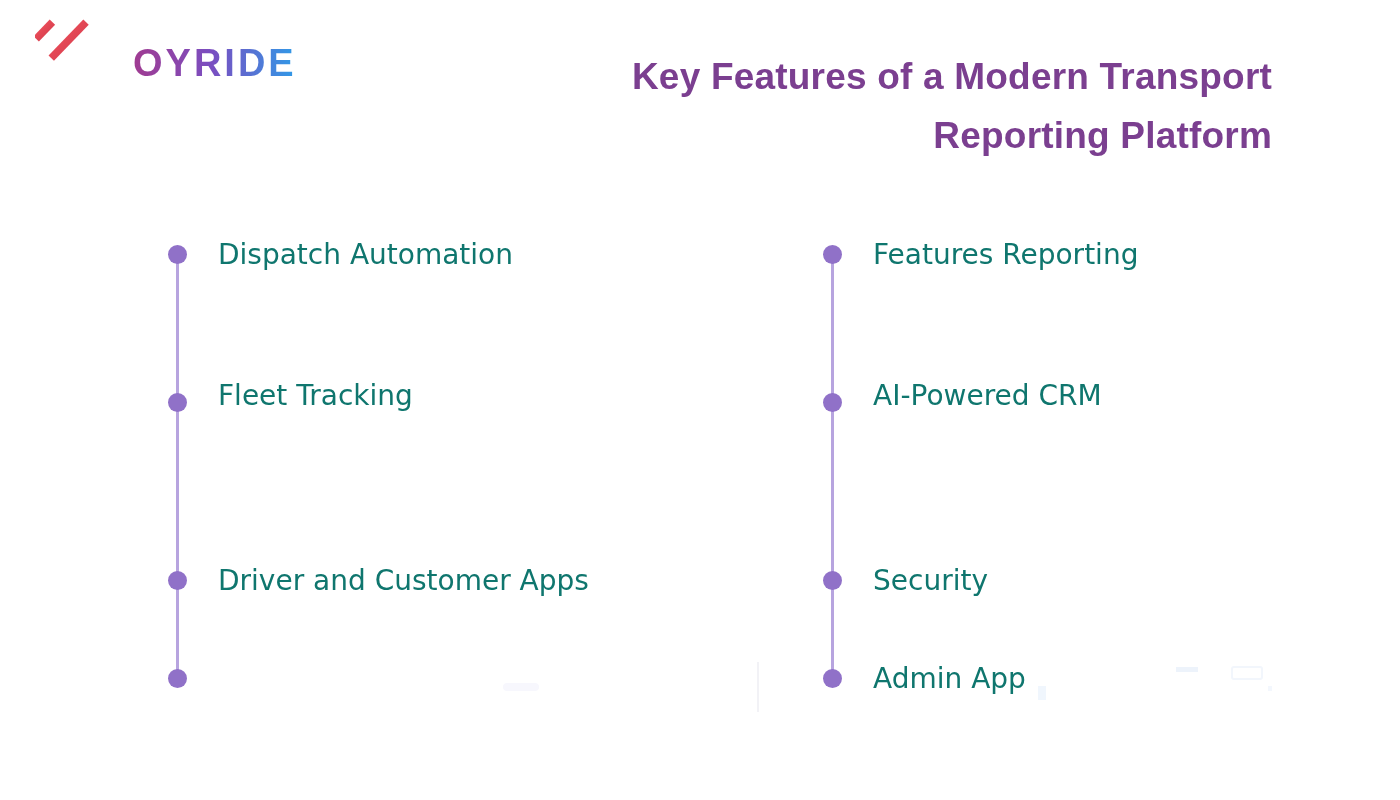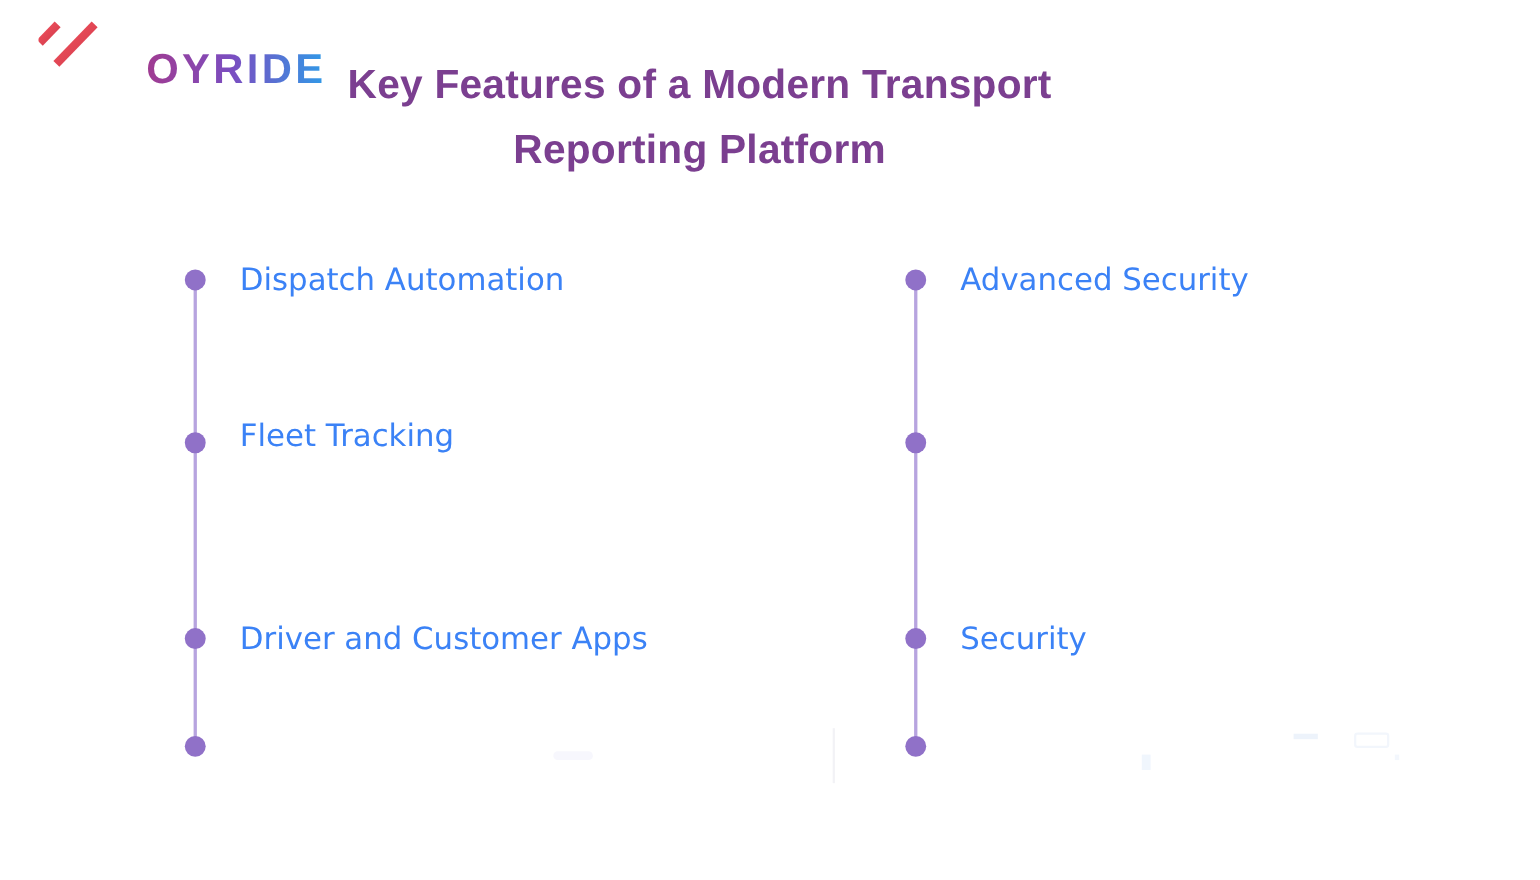--- a/index.html
+++ b/index.html
@@ -17,21 +17,21 @@
     font-size:38px; font-weight:700; letter-spacing:3px; line-height:40px;
     background:linear-gradient(90deg,#A03B91 0%, #7A4EC1 48%, #2F9BE8 100%);
     -webkit-background-clip:text; background-clip:text;
     -webkit-text-fill-color:transparent; color:transparent;
     white-space:nowrap;
   }
 
   
   .title {
     position:absolute; left:0; right:0; top:47px; margin:0;
-    text-align:center;
+    text-align:right;
     font-size:37px; font-weight:700; line-height:59px; letter-spacing:0.2px;
     color:#7B3F90;
   }
 
   
   .tl { position:absolute; top:236px; width:600px; height:470px; }
   .tl.left  { left:168px; }
   .tl.right { left:823px; }
   .tl-line {
     position:absolute; left:8px; top:18px; width:3px; height:424px;
@@ -45,21 +45,21 @@
   .tl-item.i1 { top:140px;align-items:flex-end; }
   .tl-item.i2 { top:282px;margin-top:44px; }
   .tl-item.i3 { top:424px; }
   .dot {
     width:19px; height:19px; border-radius:50%;
     background:#9071C8; flex:0 0 19px; z-index:2;
   }
   .label {
     margin-left:31px;
     font-family:"DejaVu Sans", sans-serif;
-    font-size:28px; color:#3b82f6; white-space:nowrap;
+    font-size:28px; color:#0f766e; white-space:nowrap;
   }
 
   
   .wm { position:absolute; z-index:0; }
   .wm-dash1 { left:503px; top:683px; width:36px; height:8px; background:#F7F7FD; border-radius:4px; }
   .wm-vline { left:757px; top:662px; width:2px;  height:50px; background:#F2F2F6; }
   .wm-rect  { left:1231px; top:666px; width:28px; height:10px; border:2px solid #F2F6FC; border-radius:3px; }
   .wm-dash2 { left:1268px; top:686px; width:36px; height:5px; background:#F3F7FD; }
   .wm-dash3 { left:1176px; top:667px; width:22px; height:5px; background:#EDF3FB; }
   .wm-dash4 { left:1295px; top:637px; width:42px; height:3px; background:#F3F6FC; }
@@ -119,27 +119,29 @@
     </div>
     <div class="tl-item i3">
       <span class="dot"></span>
     </div>
   </div>
 
   <div class="tl right">
     <div class="tl-line"></div>
     <div class="tl-item i0">
       <span class="dot"></span>
-      <span class="label">Advanced Security</span>
+      <span class="label">Features Reporting</span>
     </div>
     <div class="tl-item i1">
       <span class="dot"></span>
+      <span class="label">AI-Powered CRM</span>
     </div>
     <div class="tl-item i2">
       <span class="dot"></span>
       <span class="label">Security</span>
     </div>
     <div class="tl-item i3">
       <span class="dot"></span>
+      <span class="label">Admin App</span>
     </div>
   </div>
 
 </div>
 
 </body></html>

